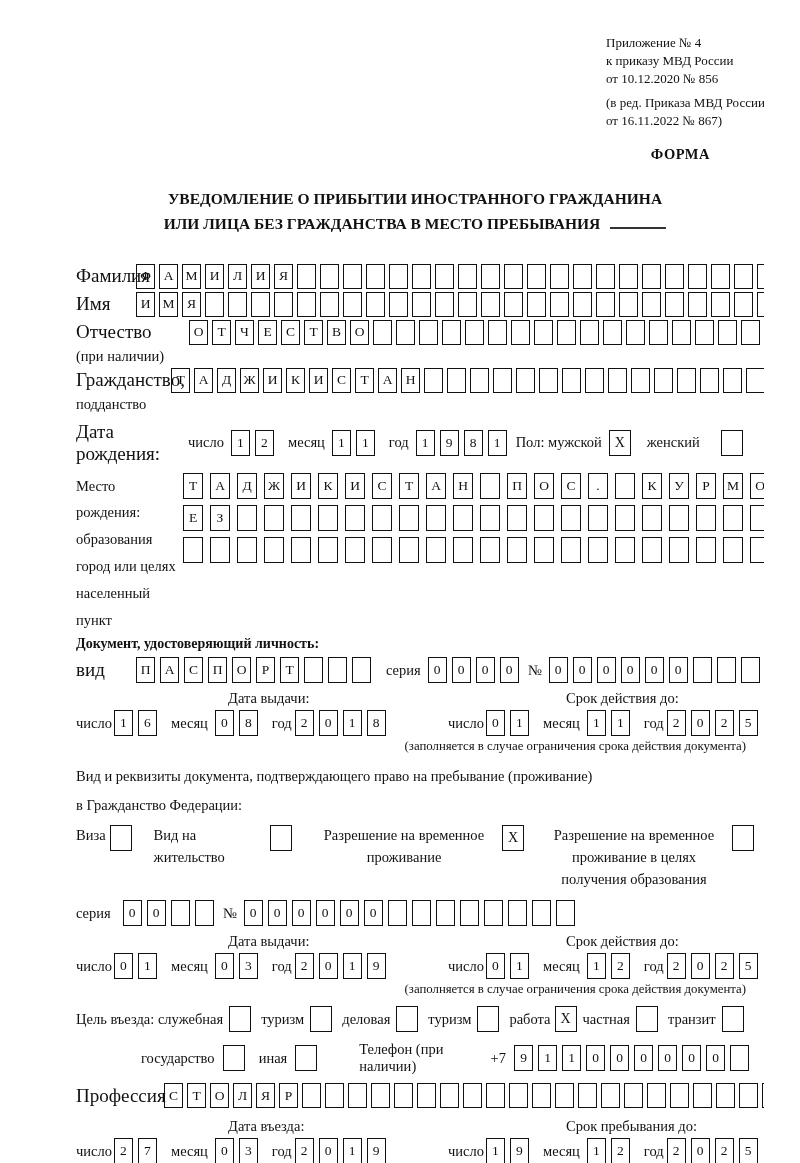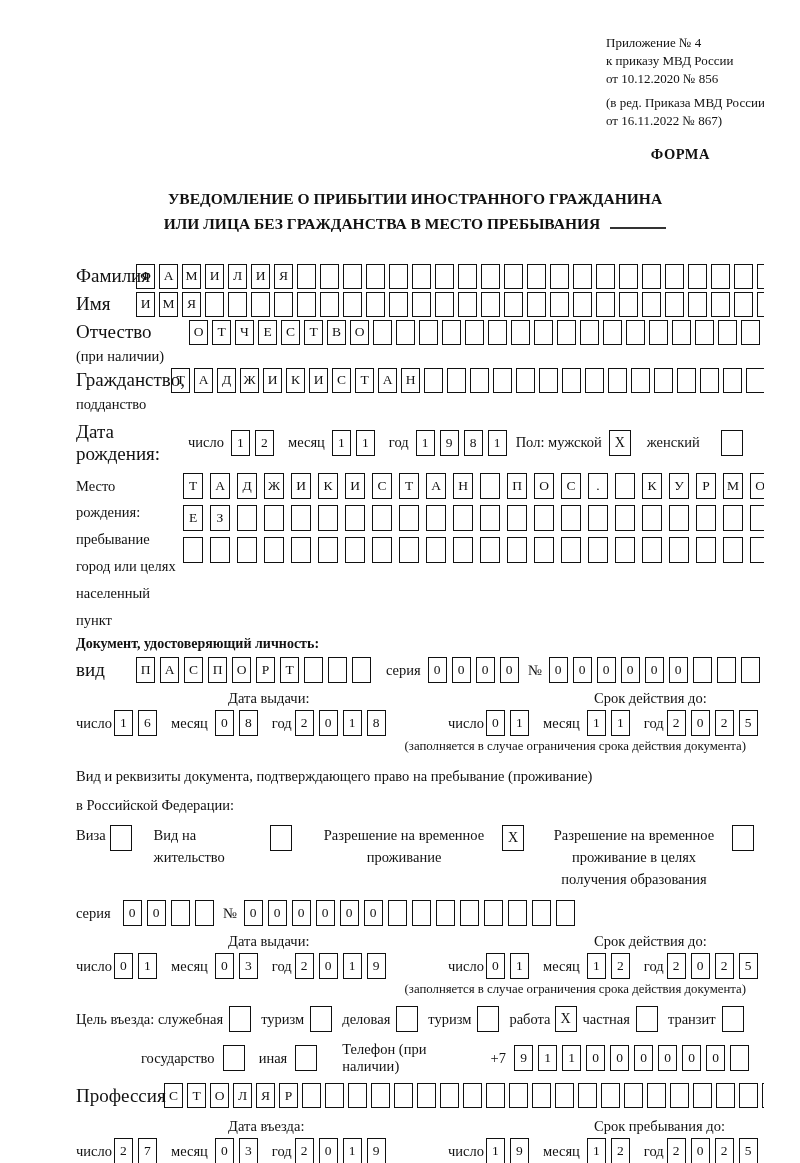--- a/index.html
+++ b/index.html
@@ -51,21 +51,21 @@
   .labcol { flex-shrink: 0; font-size: 14.5px; line-height: 1.85; }
   .labcol.bp { width: 107px; }
   .rowstack .boxes { margin-bottom: 6px; }
 
   .center-bold { text-align: left; font-weight: bold; font-size: 14px; margin: 3px 0 5px 0; }
 
   
   .twocol { display: flex; align-items: center; }
   .col-l { width: 372px; flex-shrink: 0; display: flex; align-items: center; }
   .col-r { display: flex; align-items: center; }
-  .dates-hdr { display: flex; font-size: 14.5px; margin-bottom: 3px; gap: 28px; }
+  .dates-hdr { display: flex; font-size: 14.5px; margin-bottom: 3px; }
   .dates-hdr .h-l { width: 372px; flex-shrink: 0; padding-left: 152px; }
   .dates-hdr .h-r { padding-left: 118px; }
   .note-right { text-align: right; padding-right: 8px; font-size: 12.8px; margin: 3px 0 9px 0; }
 
   .intro { font-size: 14.5px; line-height: 1.85; margin-top: 2px; }
 
   
   .opts { display: flex; align-items: flex-start; margin: 6px 0 10px 0; }
   .opt { display: flex; align-items: flex-start; }
   .opt .checkbox { margin-top: 0; }
@@ -264,21 +264,21 @@
       </span>
     <span class="dlbl" style="margin-left:4px">Пол: мужской</span>
     <span class="checkbox" style="margin-left:0">X</span>
     <span class="dlbl" style="margin-left:16px">женский</span>
     <span class="checkbox" style="margin-left:14px"></span>
   </div>
 
   <div class="twoblock">
     <div class="labcol bp">
       <div>Место рождения:</div>
-      <div>пребывание</div>
+      <div>образования</div>
       <div>город или целях</div>
       <div>населенный пункт</div>
     </div>
     <div class="rowstack">
       <div class="boxes w">
           <span class="cell">Т</span>
           <span class="cell">А</span>
           <span class="cell">Д</span>
           <span class="cell">Ж</span>
           <span class="cell">И</span>
@@ -434,21 +434,21 @@
           <span class="cell">2</span>
           <span class="cell">0</span>
           <span class="cell">2</span>
           <span class="cell">5</span>
         </span>
     </div>
   </div>
   <div class="note-right">(заполняется в случае ограничения срока действия документа)</div>
 
   <div class="intro">Вид и реквизиты документа, подтверждающего право на пребывание (проживание)</div>
-  <div class="intro">в Российской Федерации:</div>
+  <div class="intro">в Гражданство Федерации:</div>
 
   <div class="opts">
     <div class="opt">
       <span class="opt-label">Виза</span>
       <span class="checkbox" style="margin-left:4px"></span>
     </div>
     <div class="opt" style="margin-left:22px">
       <span class="opt-label">Вид на жительство</span>
       <span class="checkbox" style="margin-left:20px"></span>
     </div>
@@ -549,21 +549,21 @@
     <span class="checkbox"></span>
     <span>транзит</span>
     <span class="checkbox"></span>
   </div>
 
   <div class="purpose2-row">
     <span>государство</span>
     <span class="checkbox"></span>
     <span>иная</span>
     <span class="checkbox"></span>
-    <span style="margin-left:11px">Телефон (при наличии)</span>
+    <span style="margin-left:28px">Телефон (при наличии)</span>
     <span class="phone-prefix">+7</span>
     <span class="boxes d">
         <span class="cell">9</span>
         <span class="cell">1</span>
         <span class="cell">1</span>
         <span class="cell">0</span>
         <span class="cell">0</span>
         <span class="cell">0</span>
         <span class="cell">0</span>
         <span class="cell">0</span>

